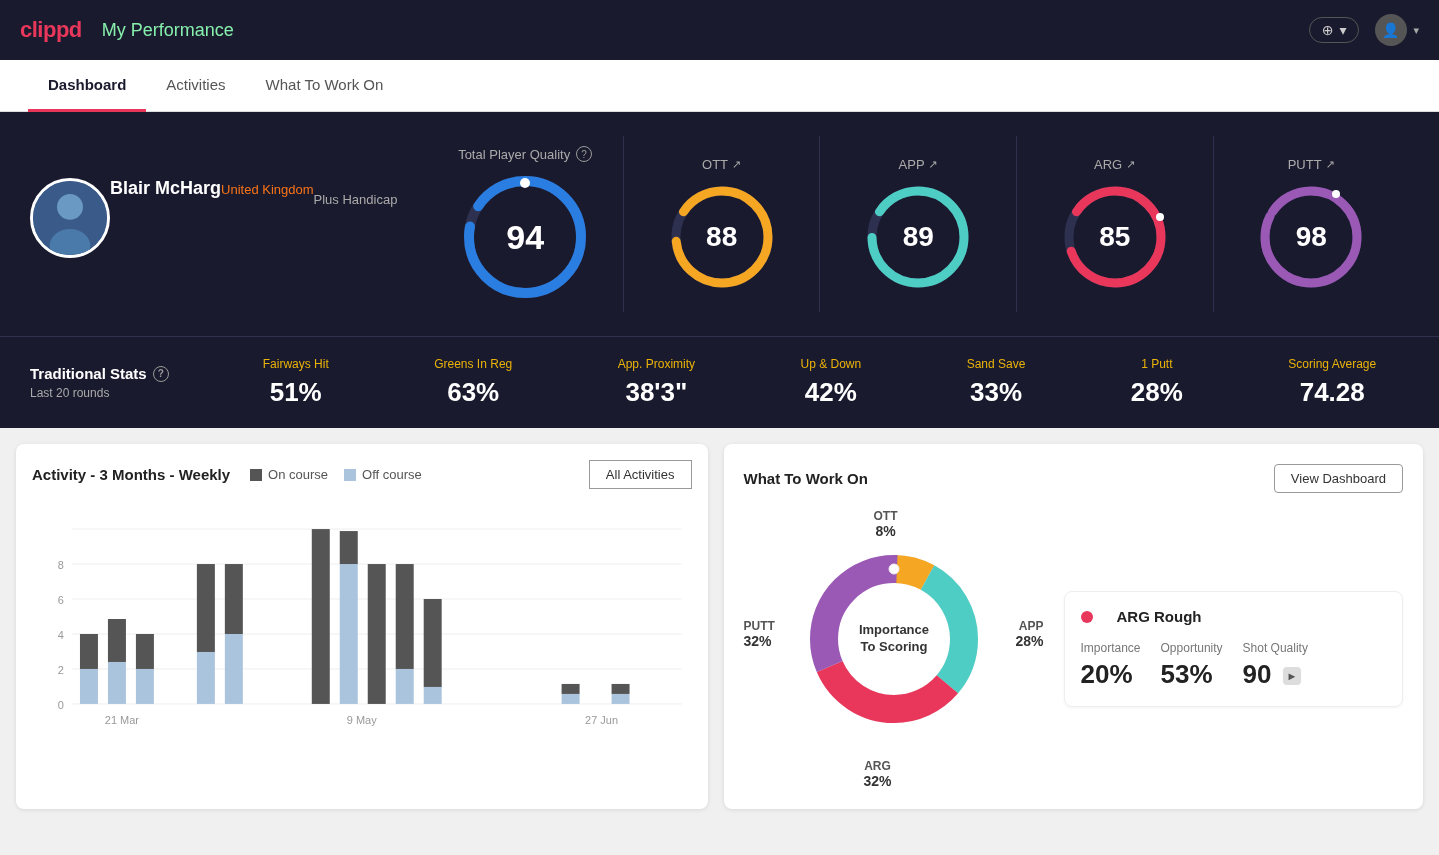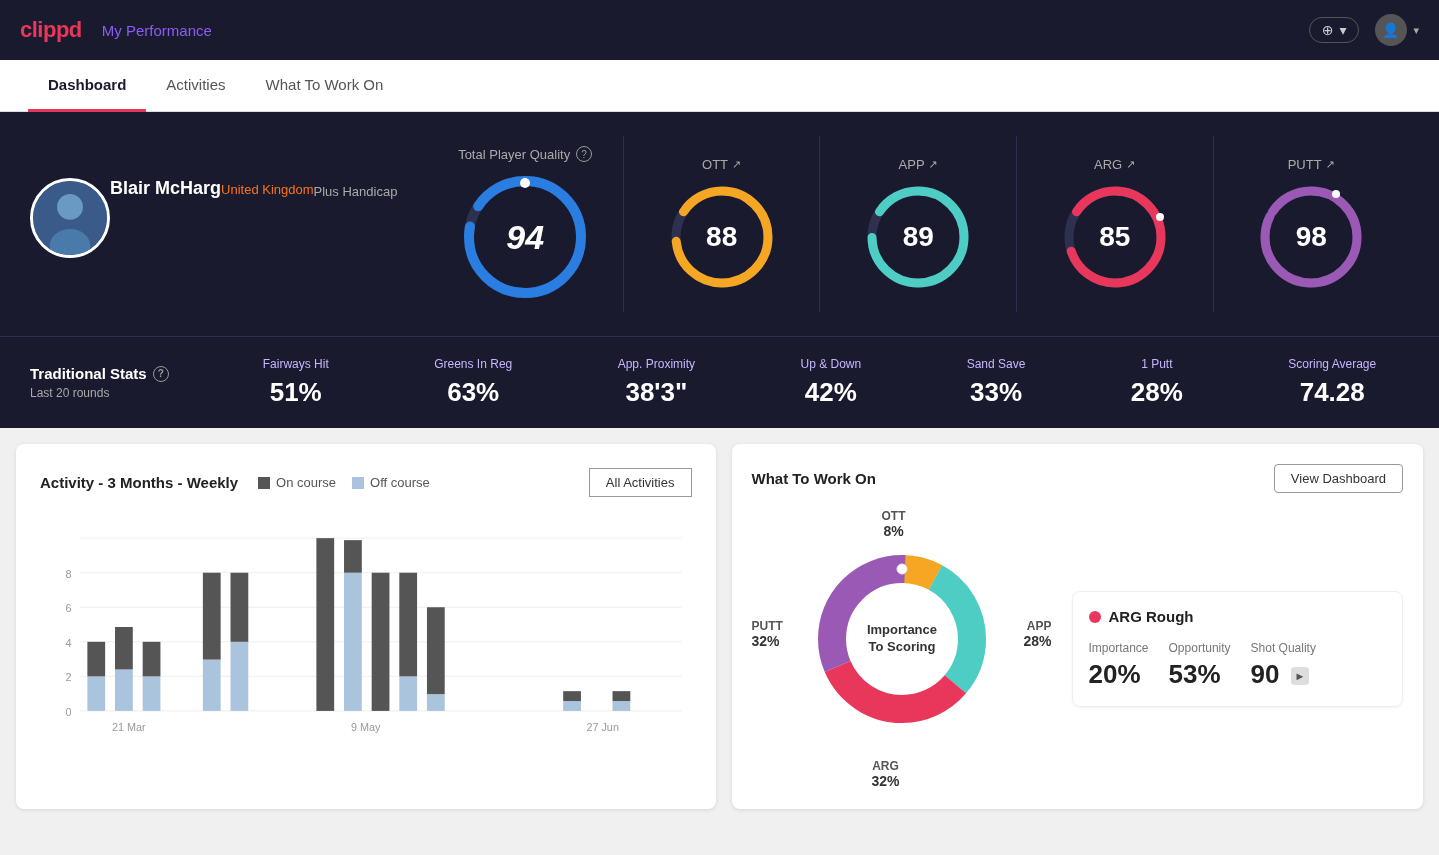--- a/index.html
+++ b/index.html
@@ -14,22 +14,22 @@
       height: 60px;
       justify-content: space-between;
     }
     .logo {
       font-size: 22px;
       font-weight: 700;
       color: #e8375a;
       letter-spacing: -0.5px;
     }
     .header-title {
-      color: #8b5cf6;
-      font-size: 15px;
+      color: #86efac;
+      font-size: 18px;
       margin-left: 20px;
     }
     .header-left { display: flex; align-items: center; }
     .header-right { display: flex; align-items: center; gap: 16px; }
     .header-btn {
       background: none;
       border: 1px solid #555;
       color: #ccc;
       border-radius: 20px;
       padding: 4px 12px;
@@ -90,21 +90,21 @@
       border-radius: 50%;
       background: #3a5a8a;
       border: 3px solid #fff;
       overflow: hidden;
       margin-bottom: 12px;
       display: flex; align-items: center; justify-content: center;
       font-size: 32px;
     }
     .player-name { font-size: 18px; font-weight: 700; color: #fff; }
     .player-country { font-size: 13px; color: #f97316; margin-top: 4px; }
-    .player-handicap { font-size: 13px; color: #aaa; margin-top: 6px; }
+    .player-handicap { font-size: 13px; color: #aaa; margin-top: 14px; }
 
     .scores-section {
       flex: 1;
       display: flex;
       gap: 0;
       text-align: right;
     }
     .score-card {
       flex: 1;
       display: flex;
@@ -138,48 +138,48 @@
     .gauge-container svg { position: absolute; top: 0; left: 0; }
     .gauge-value {
       position: absolute;
       top: 50%; left: 50%;
       transform: translate(-50%, -50%);
       font-size: 28px;
       font-weight: 700;
       color: #fff;
     }
     .main-gauge { width: 130px; height: 130px; }
-    .main-gauge-value { font-size: 34px; font-style: italic; }
+    .main-gauge-value { font-size: 34px; }
 
     
     .stats-bar {
       background: #1a1a2e;
       border-top: 1px solid #2e3050;
       padding: 20px 30px;
       display: flex;
       align-items: center;
       gap: 40px;
     }
     .stats-label-group { min-width: 160px; }
     .stats-title { font-size: 15px; font-weight: 600; color: #fff; display: flex; align-items: center; gap: 6px; }
     .stats-subtitle { font-size: 12px; color: #aaa; margin-top: 4px; }
     .stat-item { text-align: center; }
-    .stat-name { font-size: 12px; color: #c4b5fd; margin-bottom: 6px; }
+    .stat-name { font-size: 12px; color: #eab308; margin-bottom: 6px; }
     .stat-value { font-size: 26px; font-weight: 600; color: #fff; }
     .stats-items { display: flex; gap: 40px; flex: 1; justify-content: space-around; }
 
     
     .lower { display: flex; gap: 16px; padding: 16px; background: #f0f0f0; }
 
     
     .chart-card {
       flex: 1;
       background: #fff;
       border-radius: 8px;
-      padding: 24px;
+      padding: 16px;
       box-shadow: 0 1px 4px rgba(0,0,0,0.1);
     }
     .card-header { display: flex; align-items: center; justify-content: space-between; margin-bottom: 20px; }
     .card-title { font-size: 15px; font-weight: 600; color: #222; }
     .legend { display: flex; gap: 16px; align-items: center; }
     .legend-item { display: flex; align-items: center; gap: 6px; font-size: 13px; color: #555; }
     .legend-dot { width: 12px; height: 12px; }
     .btn-all-activities {
       border: 1px solid #999;
       background: #fff;
@@ -232,21 +232,21 @@
     .arg-rough-card {
       flex: 1;
       border: 1px solid #eee;
       border-radius: 8px;
       padding: 16px;
       box-shadow: 0 1px 3px rgba(0,0,0,0.05);
     }
     .arg-rough-title {
       display: flex;
       align-items: center;
-      gap: 8px;
+      gap: 24px;
       font-size: 15px;
       font-weight: 600;
       color: #222;
       margin-bottom: 16px;
     }
     .arg-dot { width: 12px; height: 12px; border-radius: 50%; background: #e8375a; display: inline-block; }
     .arg-stats { display: flex; gap: 20px; }
     .arg-stat-item { }
     .arg-stat-label { font-size: 12px; color: #777; margin-bottom: 4px; }
     .arg-stat-value { font-size: 26px; font-weight: 700; color: #222; }

